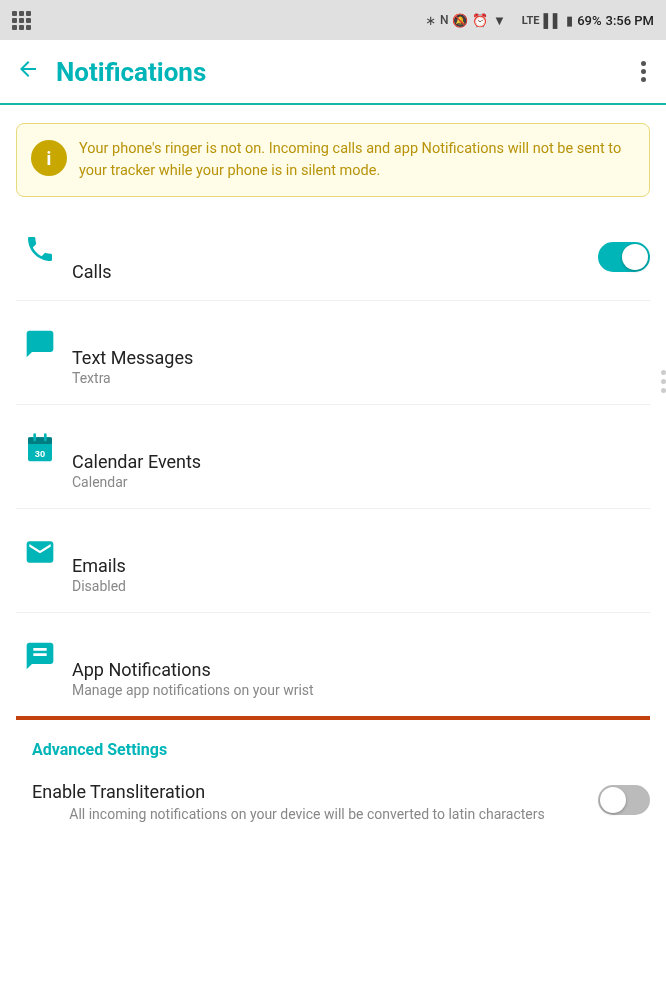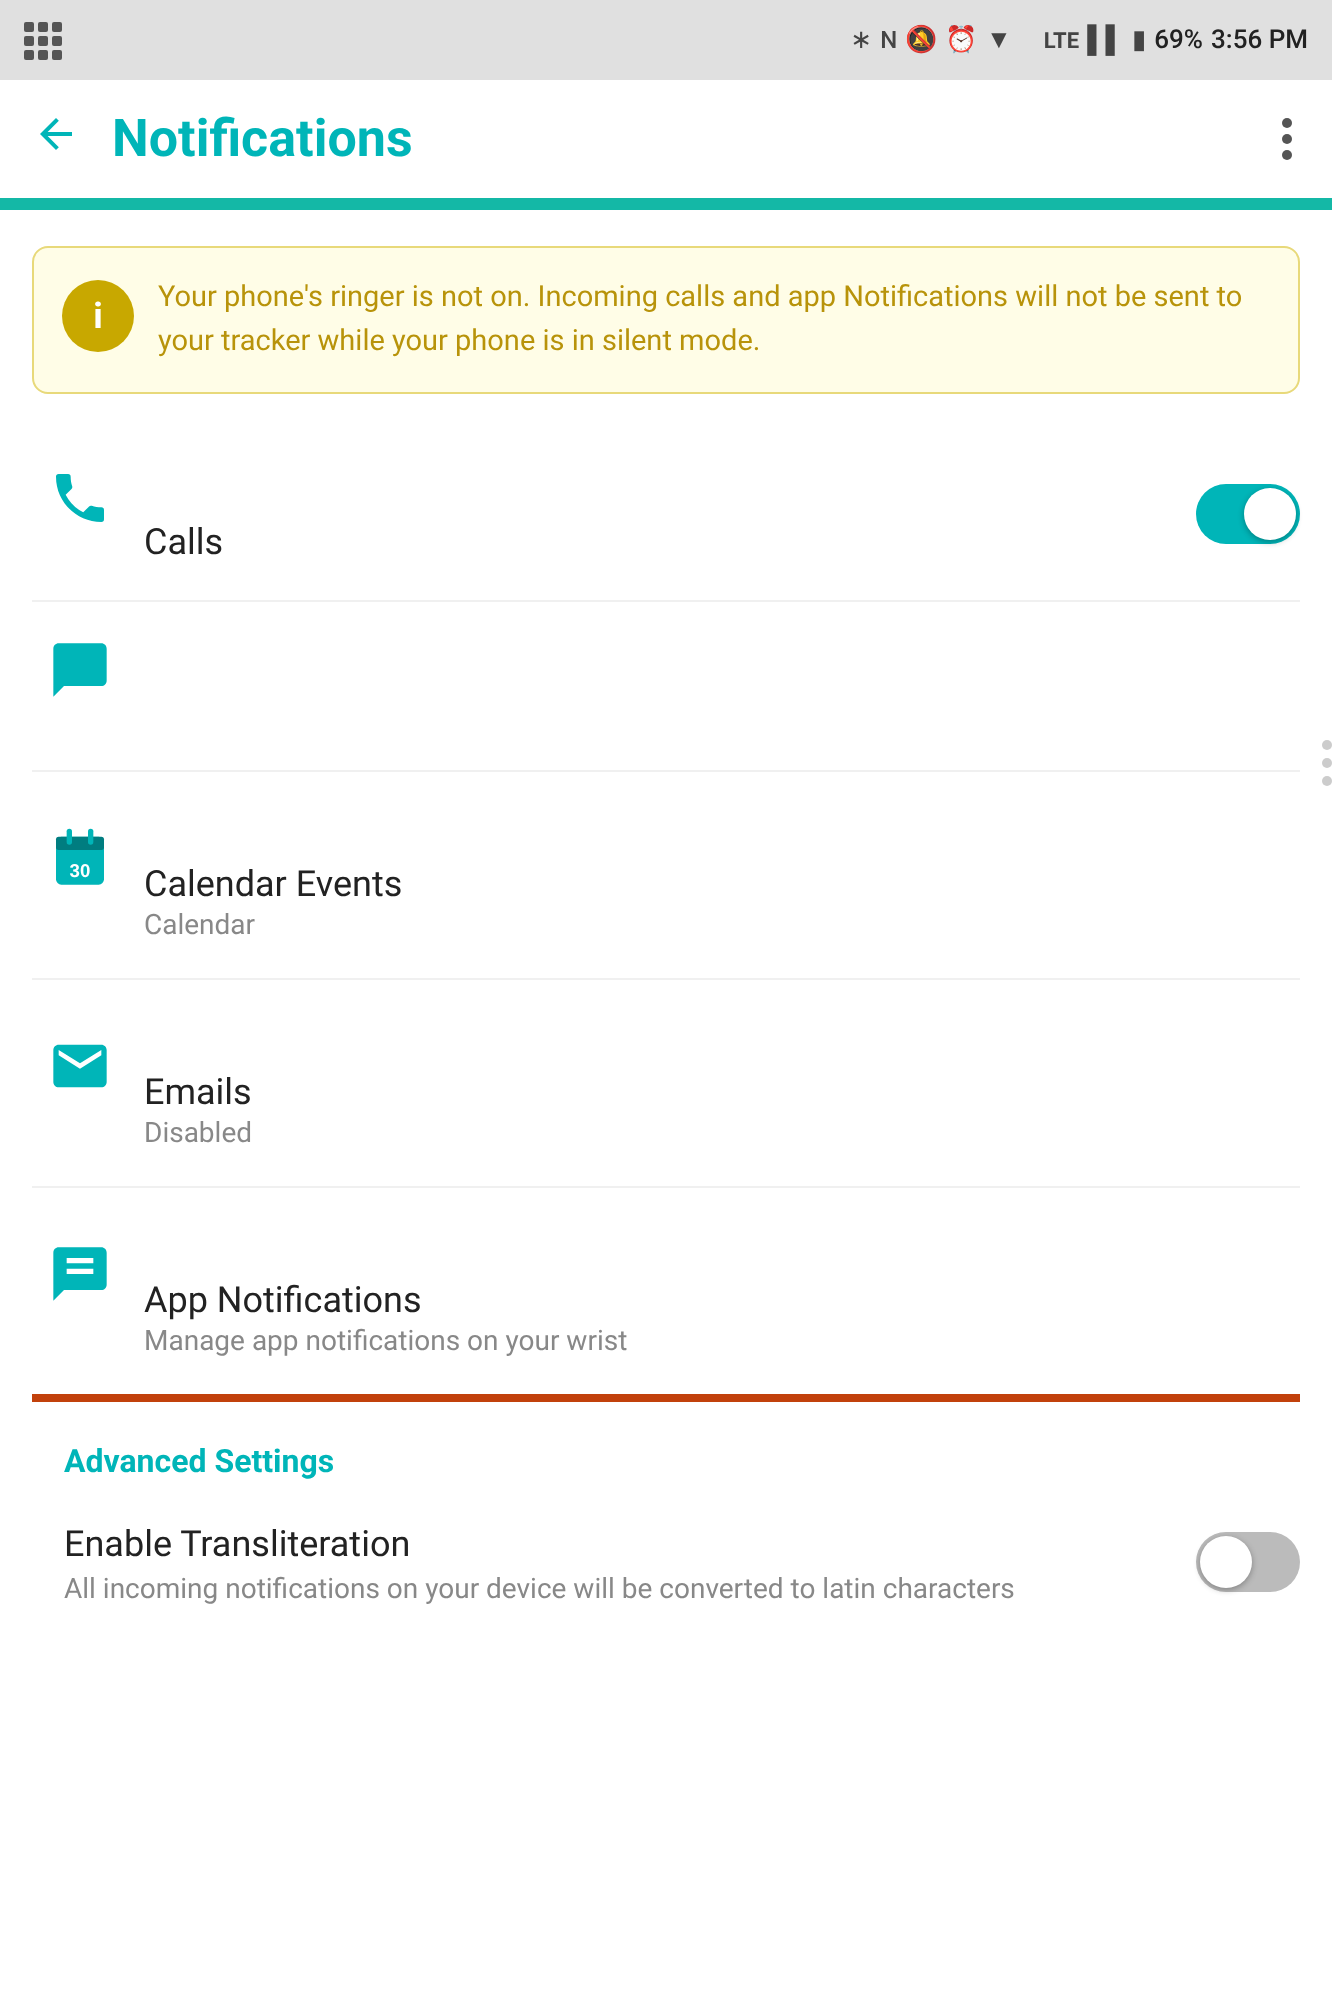--- a/index.html
+++ b/index.html
@@ -50,21 +50,21 @@
       border-radius: 1px;
     }
 
     
     .app-bar {
       display: flex;
       align-items: center;
       height: 65px;
       padding: 12px 16px;
       background: #fff;
-      border-bottom: 6px solid #14b8a6;
+      border-bottom: 2px solid #14b8a6;
     }
     .back-btn {
       color: #00b5b8;
       font-size: 24px;
       cursor: pointer;
       margin-right: 16px;
     }
     .app-bar-title {
       flex: 1;
       font-size: 26px;
@@ -239,20 +239,21 @@
     .advanced-item-title {
       font-size: 18px;
       color: #222;
       font-weight: 400;
     }
     .advanced-item-subtitle {
       font-size: 14px;
       color: #888;
       margin-top: 3px;
       line-height: 1.4;
+      text-align: center;
     }
   </style>
 </head>
 <body>
 
 <div class="status-bar">
   <div class="status-left">
     <div class="grid-icon">
       <span></span>
         <span></span>
@@ -315,20 +316,24 @@
       </div>
     </div>
   </div>
 
   <div class="settings-item">
     <div class="item-icon">
       <svg viewBox="0 0 24 24" fill="#00b5b8">
         <path d="M20 2H4c-1.1 0-2 .9-2 2v18l4-4h14c1.1 0 2-.9 2-2V4c0-1.1-.9-2-2-2z"></path>
       </svg>
     </div>
+    <div class="item-content">
+      <div class="item-title">Text Messages</div>
+      <div class="item-subtitle">Textra</div>
+    </div>
   </div>
 
   <div class="settings-item">
     <div class="item-icon">
       <svg viewBox="0 0 24 24" fill="none" stroke="#00b5b8" stroke-width="1.5">
         <rect x="3" y="4" width="18" height="18" rx="2" ry="2" fill="#00b5b8" stroke="none"></rect>
         <rect x="3" y="4" width="18" height="5" rx="1" fill="#007d80" stroke="none"></rect>
         <text x="12" y="19" text-anchor="middle" fill="white" font-size="7" font-weight="bold" stroke="none" font-family="Arial">30</text>
         <line x1="8" y1="2" x2="8" y2="6" stroke="#00b5b8" stroke-width="2" stroke-linecap="round"></line>
         <line x1="16" y1="2" x2="16" y2="6" stroke="#00b5b8" stroke-width="2" stroke-linecap="round"></line>

